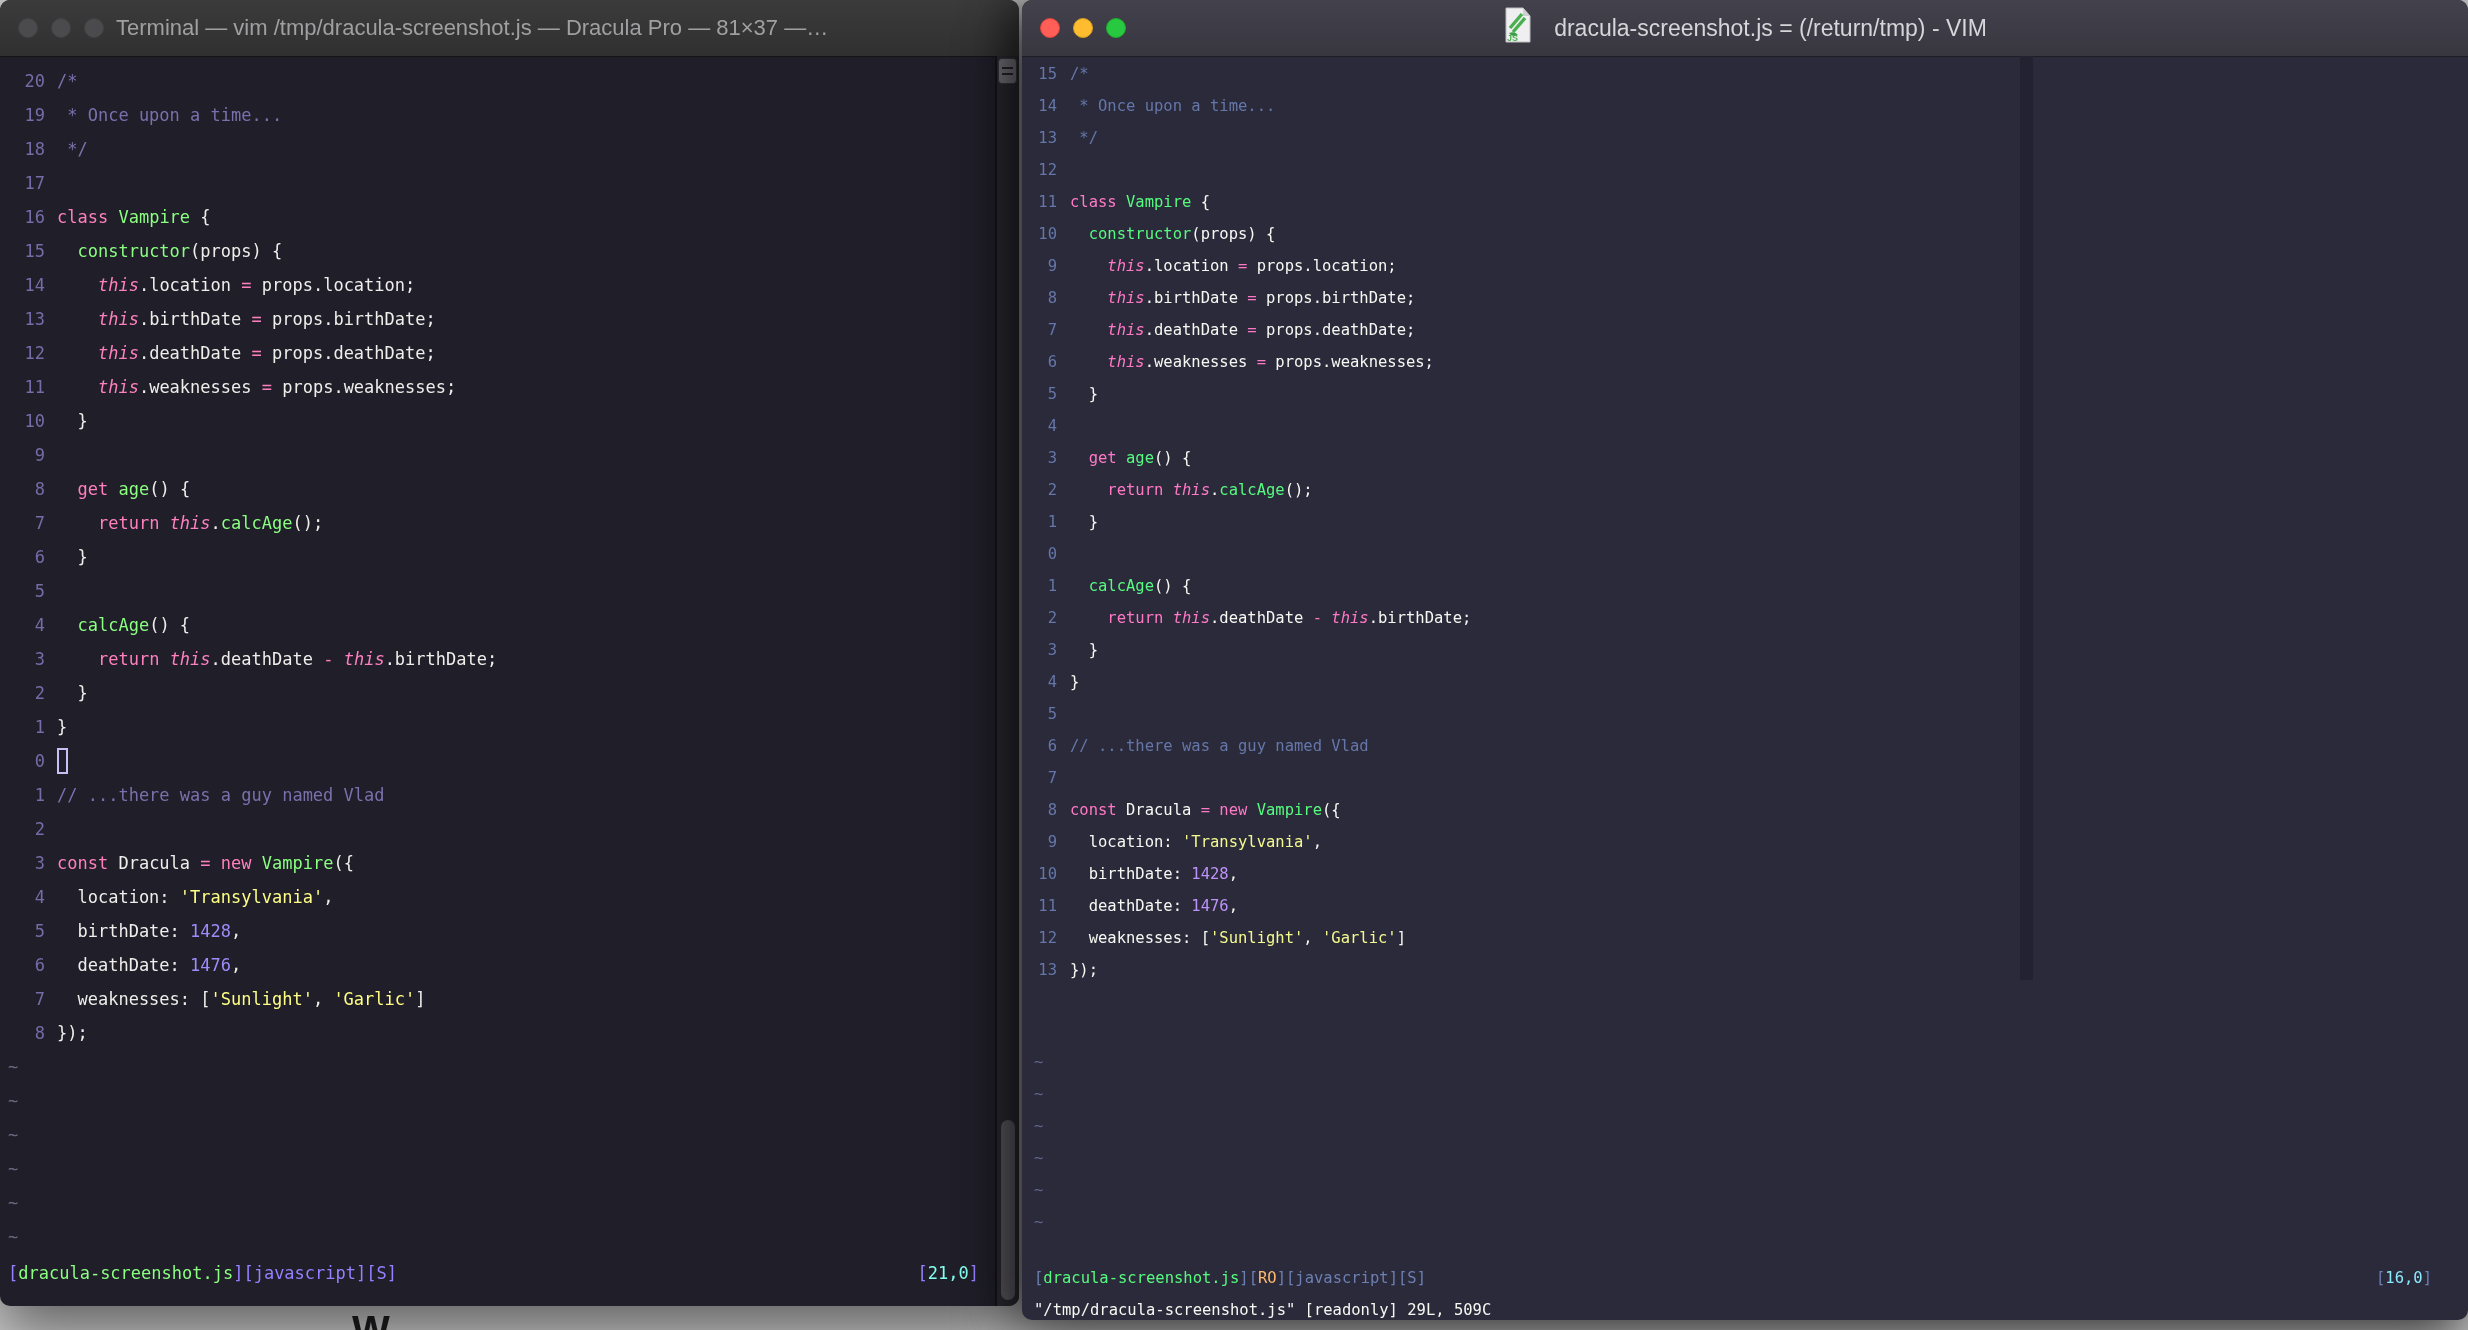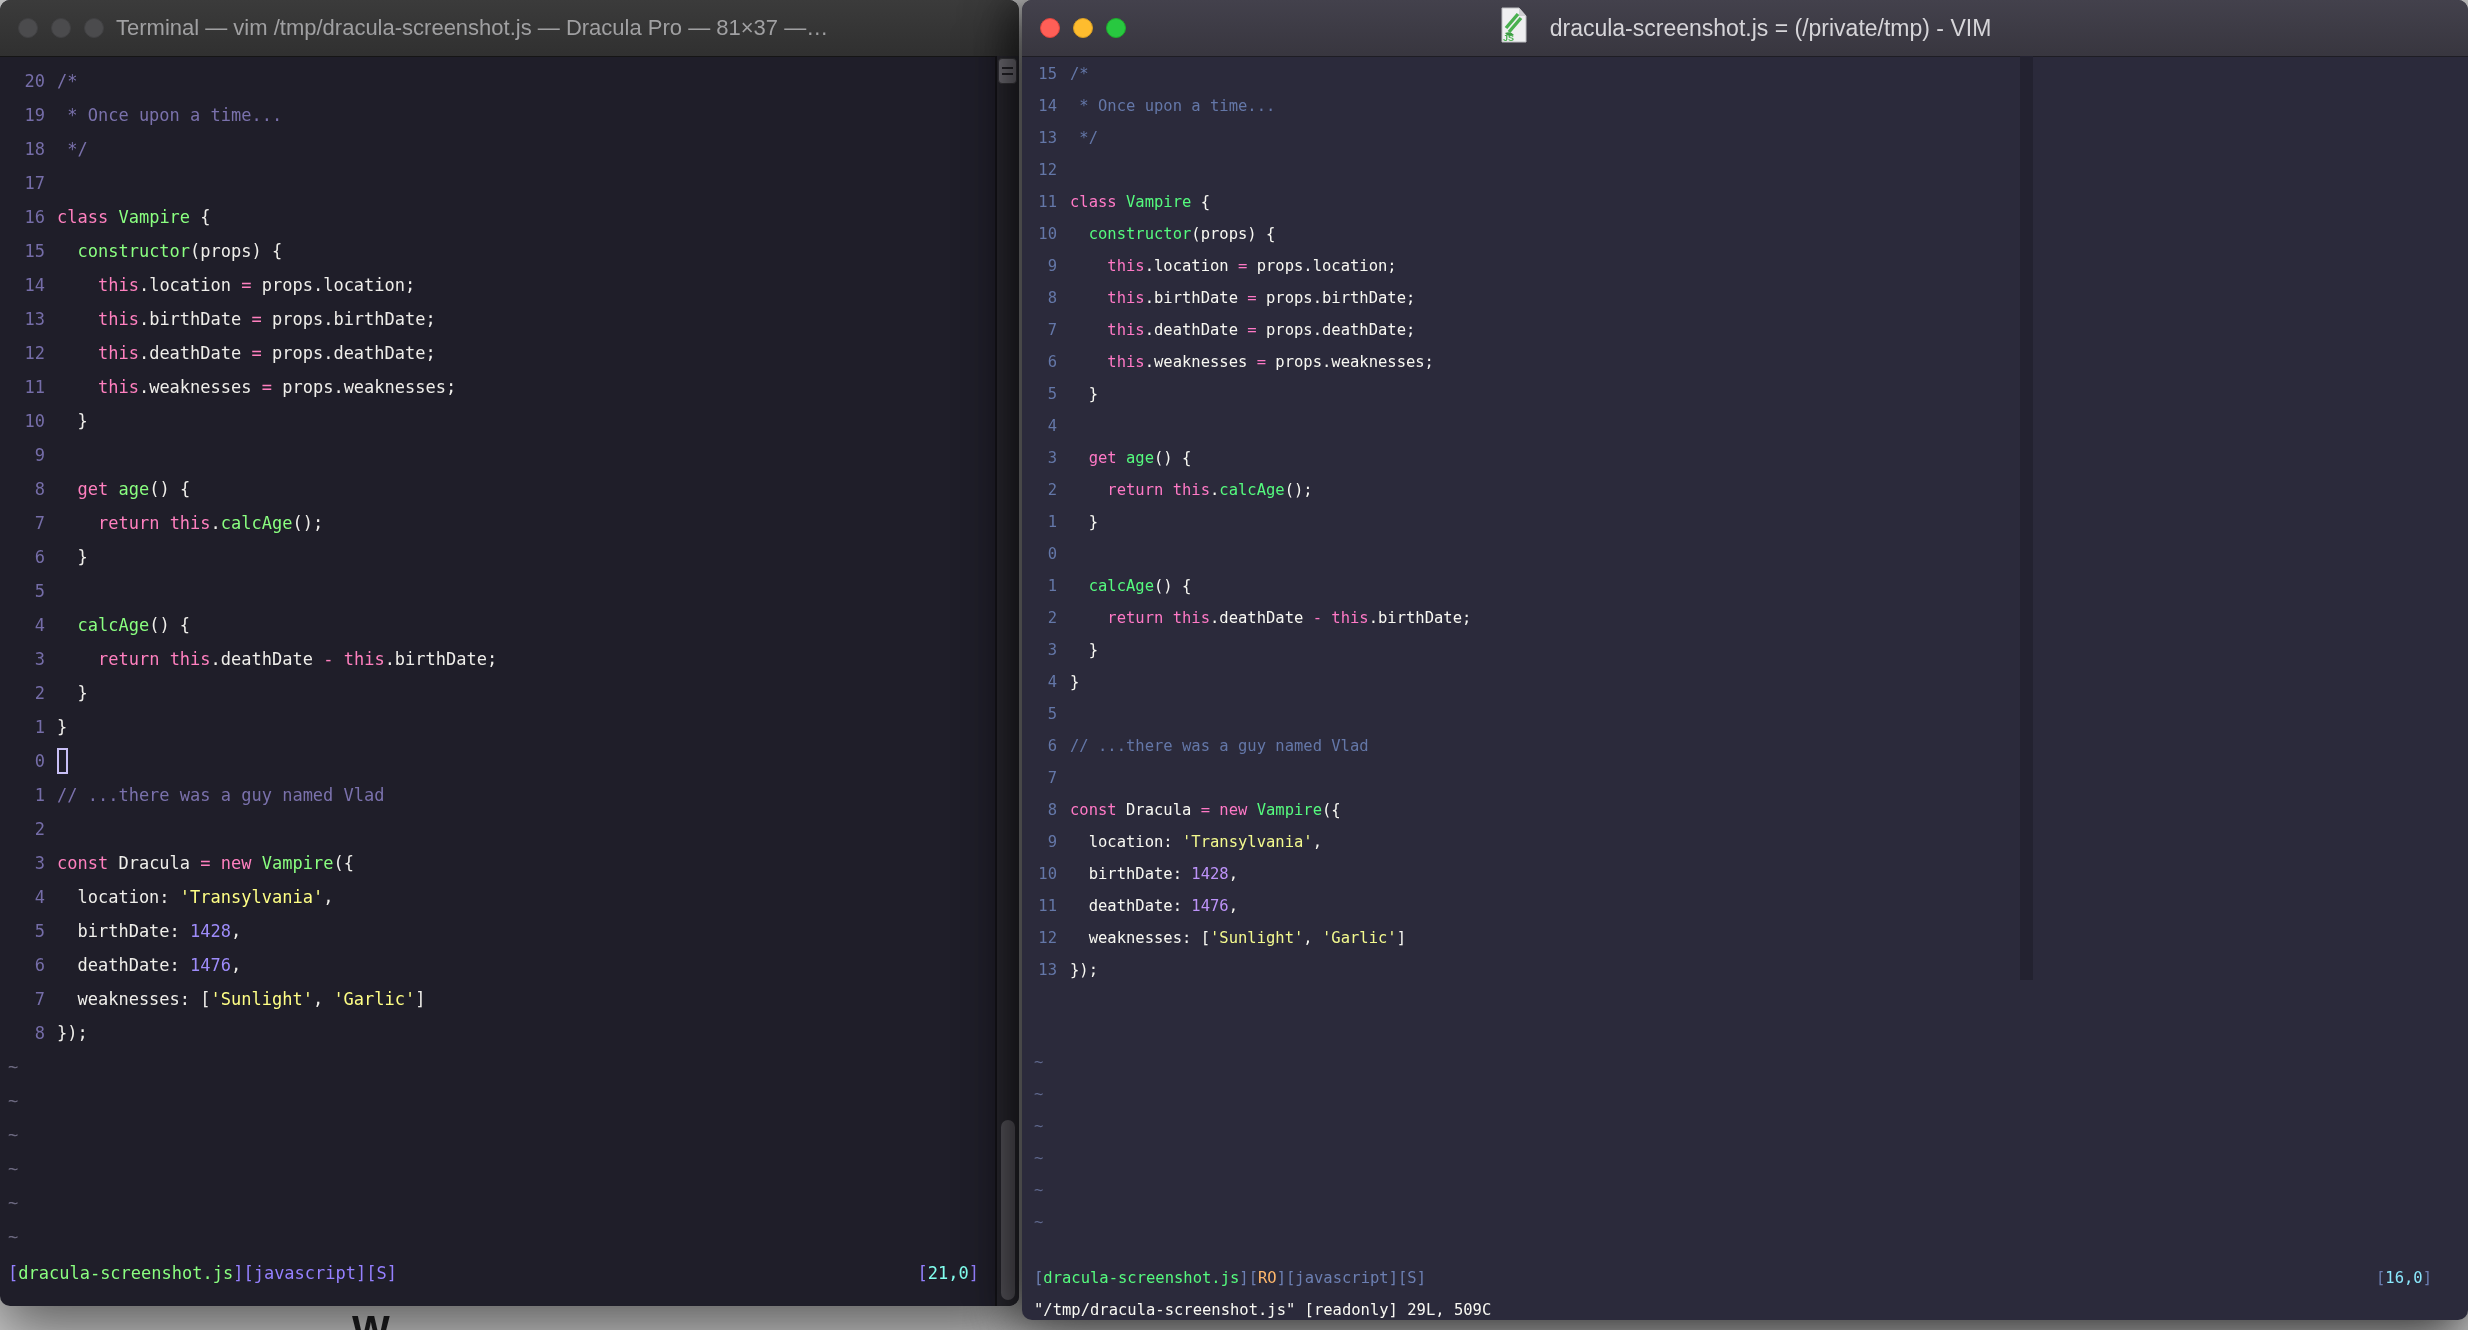--- a/index.html
+++ b/index.html
@@ -39,21 +39,21 @@
      --fg:#F8F8F2;--com:#6477A8;--kw:#FF79C6;--fn:#55FA7E;--str:#F3F98E;--num:#BD93F9;
      --lnr:#6477A8;--br:#6C7FB2;--cy:#8BE9FD;--ro:#FFB86C;--tilde:#5E678C;}
   .row{display:flex;}
   .pane-left .row{height:34px;padding-left:8px;}
   .pane-right .row{height:32px;padding-left:12px;}
   .num{flex:none;text-align:right;color:var(--lnr);}
   .pane-left .num{width:37px;padding-right:12px;}
   .pane-right .num{width:23px;padding-right:13px;}
   .txt{flex:1;}
   .t-fg{color:var(--fg);} .t-com{color:var(--com);} .t-kw{color:var(--kw);}
-  .t-kwi{color:var(--kw);} .t-fn{color:var(--fn);}
+  .t-kwi{color:var(--kw);font-style:italic;} .t-fn{color:var(--fn);}
   .t-str{color:var(--str);} .t-num{color:var(--num);}
   .tilde{color:var(--tilde);}
   .spacer{height:60px;}
   .cursor-hollow{display:inline-block;width:11px;height:26px;border:2px solid #C8BFF5;
                  box-sizing:border-box;margin-top:4px;}
 
   .statusline{position:absolute;left:0;right:0;display:flex;justify-content:space-between;
               white-space:pre;}
   .sl-left{bottom:16px;height:34px;line-height:34px;padding:0 40px 0 8px;text-align:center;}
   .sl-right{bottom:26px;height:32px;line-height:32px;padding:0 36px 0 12px;}
@@ -114,21 +114,21 @@
     <div class="title-right">
       <span class="doc-icon">
         <svg width="30" height="38" viewBox="0 0 30 38">
           <path d="M3 2 h17 l7 8 v26 h-24 z" fill="#EFEFF1" stroke="#BDBDC1" stroke-width="1"></path>
           <path d="M20 2 l7 8 h-7 z" fill="#CFCFD3"></path>
           <path d="M7 22 L19 8 M10 26 L22 12" stroke="#49B04F" stroke-width="3.4" fill="none"></path>
           <path d="M6 27 q6 -2 9 2 q-6 3 -9 -2" fill="#3E9C45"></path>
           <text x="4" y="35" font-size="9" font-weight="bold" fill="#49B04F" font-family="Liberation Sans, sans-serif">JS</text>
         </svg>
       </span>
-      <span>dracula-screenshot.js = (/private/tmp) - VIM</span>
+      <span>dracula-screenshot.js = (/return/tmp) - VIM</span>
     </div>
   </header>
 
   <div class="pane pane-right" id="pane-right"><div class="row"><span class="num">15</span><span class="txt"><span class="t-com">/*</span></span></div><div class="row"><span class="num">14</span><span class="txt"><span class="t-com"> * Once upon a time...</span></span></div><div class="row"><span class="num">13</span><span class="txt"><span class="t-com"> */</span></span></div><div class="row"><span class="num">12</span><span class="txt"></span></div><div class="row"><span class="num">11</span><span class="txt"><span class="t-kw">class</span><span class="t-fg"> </span><span class="t-fn">Vampire</span><span class="t-fg"> {</span></span></div><div class="row"><span class="num">10</span><span class="txt"><span class="t-fg">  </span><span class="t-fn">constructor</span><span class="t-fg">(props) {</span></span></div><div class="row"><span class="num">9</span><span class="txt"><span class="t-fg">    </span><span class="t-kwi">this</span><span class="t-fg">.location </span><span class="t-kw">=</span><span class="t-fg"> props.location;</span></span></div><div class="row"><span class="num">8</span><span class="txt"><span class="t-fg">    </span><span class="t-kwi">this</span><span class="t-fg">.birthDate </span><span class="t-kw">=</span><span class="t-fg"> props.birthDate;</span></span></div><div class="row"><span class="num">7</span><span class="txt"><span class="t-fg">    </span><span class="t-kwi">this</span><span class="t-fg">.deathDate </span><span class="t-kw">=</span><span class="t-fg"> props.deathDate;</span></span></div><div class="row"><span class="num">6</span><span class="txt"><span class="t-fg">    </span><span class="t-kwi">this</span><span class="t-fg">.weaknesses </span><span class="t-kw">=</span><span class="t-fg"> props.weaknesses;</span></span></div><div class="row"><span class="num">5</span><span class="txt"><span class="t-fg">  }</span></span></div><div class="row"><span class="num">4</span><span class="txt"></span></div><div class="row"><span class="num">3</span><span class="txt"><span class="t-fg">  </span><span class="t-kw">get</span><span class="t-fg"> </span><span class="t-fn">age</span><span class="t-fg">() {</span></span></div><div class="row"><span class="num">2</span><span class="txt"><span class="t-fg">    </span><span class="t-kw">return</span><span class="t-fg"> </span><span class="t-kwi">this</span><span class="t-fg">.</span><span class="t-fn">calcAge</span><span class="t-fg">();</span></span></div><div class="row"><span class="num">1</span><span class="txt"><span class="t-fg">  }</span></span></div><div class="row"><span class="num">0</span><span class="txt"></span></div><div class="row"><span class="num">1</span><span class="txt"><span class="t-fg">  </span><span class="t-fn">calcAge</span><span class="t-fg">() {</span></span></div><div class="row"><span class="num">2</span><span class="txt"><span class="t-fg">    </span><span class="t-kw">return</span><span class="t-fg"> </span><span class="t-kwi">this</span><span class="t-fg">.deathDate </span><span class="t-kw">-</span><span class="t-fg"> </span><span class="t-kwi">this</span><span class="t-fg">.birthDate;</span></span></div><div class="row"><span class="num">3</span><span class="txt"><span class="t-fg">  }</span></span></div><div class="row"><span class="num">4</span><span class="txt"><span class="t-fg">}</span></span></div><div class="row"><span class="num">5</span><span class="txt"></span></div><div class="row"><span class="num">6</span><span class="txt"><span class="t-com">// ...there was a guy named Vlad</span></span></div><div class="row"><span class="num">7</span><span class="txt"></span></div><div class="row"><span class="num">8</span><span class="txt"><span class="t-kw">const</span><span class="t-fg"> Dracula </span><span class="t-kw">=</span><span class="t-fg"> </span><span class="t-kw">new</span><span class="t-fg"> </span><span class="t-fn">Vampire</span><span class="t-fg">({</span></span></div><div class="row"><span class="num">9</span><span class="txt"><span class="t-fg">  location: </span><span class="t-str">'Transylvania'</span><span class="t-fg">,</span></span></div><div class="row"><span class="num">10</span><span class="txt"><span class="t-fg">  birthDate: </span><span class="t-num">1428</span><span class="t-fg">,</span></span></div><div class="row"><span class="num">11</span><span class="txt"><span class="t-fg">  deathDate: </span><span class="t-num">1476</span><span class="t-fg">,</span></span></div><div class="row"><span class="num">12</span><span class="txt"><span class="t-fg">  weaknesses: [</span><span class="t-str">'Sunlight'</span><span class="t-fg">, </span><span class="t-str">'Garlic'</span><span class="t-fg">]</span></span></div><div class="row"><span class="num">13</span><span class="txt"><span class="t-fg">});</span></span></div><div class="spacer"></div><div class="row tilde">~</div><div class="row tilde">~</div><div class="row tilde">~</div><div class="row tilde">~</div><div class="row tilde">~</div><div class="row tilde">~</div></div>
   <div class="vim-scroll"></div>
 
   <div class="statusline sl-right pane-right" style="position:absolute;">
     <span id="sl-right"><span class="s-br">[</span><span class="s-fn">dracula-screenshot.js</span><span class="s-br">][</span><span class="s-ro">RO</span><span class="s-br">][javascript][S]</span></span>
     <span id="ruler-right"><span class="s-br">[</span><span class="s-cy">16,0</span><span class="s-br">]</span></span>
   </div>

